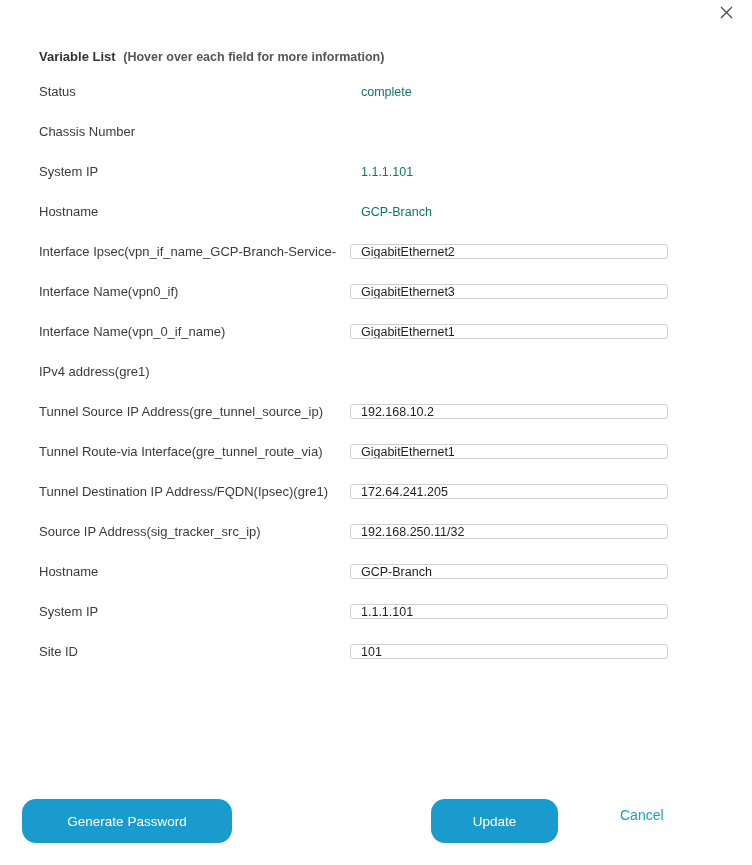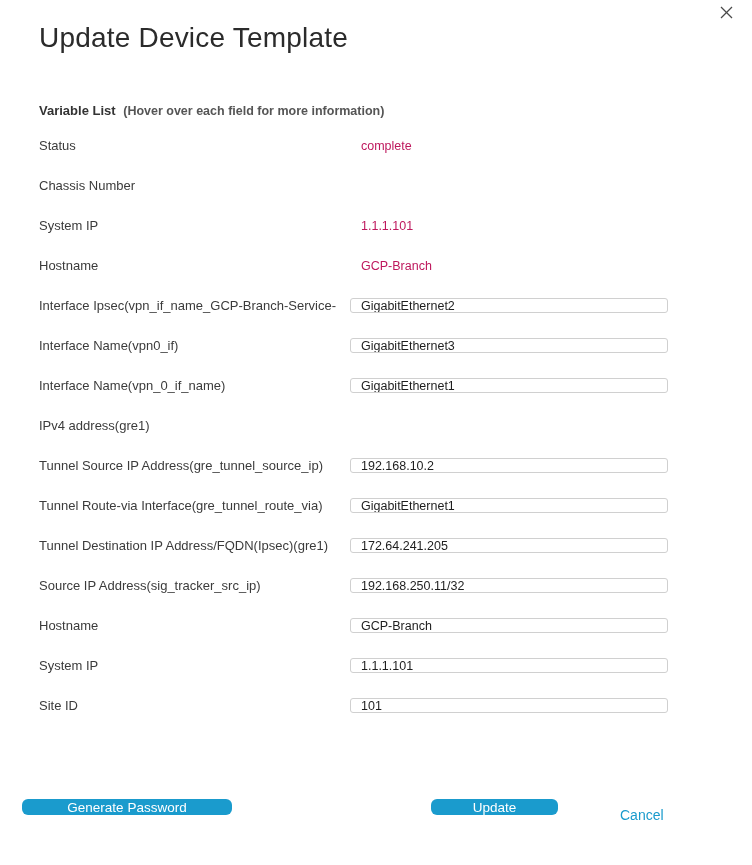--- a/index.html
+++ b/index.html
@@ -12,27 +12,27 @@
   .dialog-title { margin:22px 0 0 39px; font-size:28px; font-weight:400; color:#2b2b2b; letter-spacing:0.2px; }
 
   .section-header { margin:49px 0 0 39px; font-size:13px; color:#3b3b3b; }
   .section-header .heading { font-weight:bold; color:#333333; }
   .section-header .hint { font-weight:bold; color:#555555; font-size:12.5px; margin-left:4px; }
 
   .rows { margin:13px 0 0 39px; width:629px; }
   .row { display:flex; align-items:center; height:29px; margin-bottom:11px; }
   .row--gap-after { }
   .row-label { width:311px; font-size:13px; color:#3b3b3b; white-space:nowrap; overflow:hidden; flex:none; }
-  .row-value-static { width:318px; font-size:12.5px; color:#be185d; padding-left:11px; flex:none; }
+  .row-value-static { width:318px; font-size:12.5px; color:#0f766e; padding-left:11px; flex:none; }
   .row-input { width:318px; height:15px; border:1px solid #d0d0d0; border-radius:3px;
                padding:0 10px; font-size:12.5px; color:#1e1e1e; background:#ffffff; outline:none;
                font-family:"Liberation Sans", sans-serif; flex:none; }
 
   .footer { position:absolute; left:0; top:799px; width:752px; height:34px; }
-  .btn { position:absolute; height:16px; border:none; border-radius:6px; background:#1A9BCD; color:#ffffff;
+  .btn { position:absolute; height:44px; border:none; border-radius:14px; background:#1A9BCD; color:#ffffff;
          font-size:13.5px; font-family:"Liberation Sans", sans-serif; cursor:pointer; }
   .btn-generate { left:22px; width:210px; }
   .btn-update { left:431px; width:127px; }
   .link-cancel { position:absolute; left:620px; top:8px; color:#1A9BCD; font-size:14px;
                  text-decoration:none; cursor:pointer; background:none; border:none;
                  font-family:"Liberation Sans", sans-serif; }
 </style>
 </head>
 <body>
 
@@ -40,21 +40,20 @@
 
   <button class="close-btn">
     <span>
       <svg width="15" height="15" viewBox="0 0 15 15">
         <line x1="2" y1="2" x2="13" y2="13" stroke="#4a4a4a" stroke-width="1.2"></line>
         <line x1="13" y1="2" x2="2" y2="13" stroke="#4a4a4a" stroke-width="1.2"></line>
       </svg>
     </span>
   </button>
 
-  <h1 class="dialog-title">Update Device Template</h1>
 
   <div class="section-header">
     <span class="heading">Variable List</span>
     <span class="hint">(Hover over each field for more information)</span>
   </div>
 
   <div class="rows">
 
     <div class="row row--gap-after">
       <div class="row-label">Status</div>

